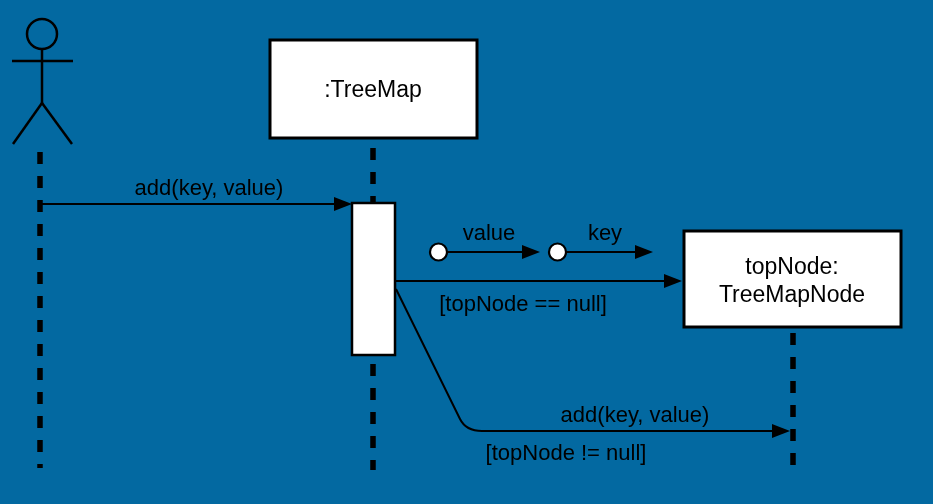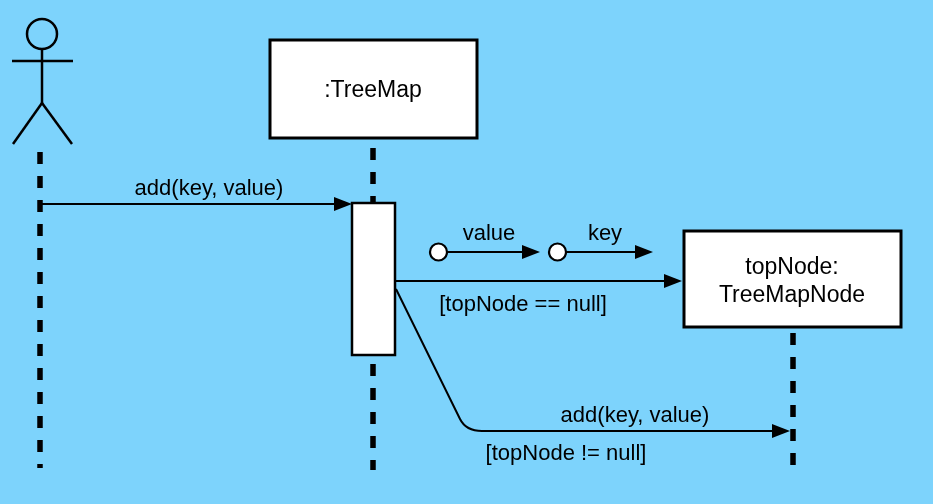--- a/index.html
+++ b/index.html
@@ -4,21 +4,21 @@
 <style>
   html, body {
     margin: 0;
     padding: 0;
     background: #ffffff;
   }
   #stage {
     position: relative;
     width: 933px;
     height: 504px;
-    background: #7dd3fc;
+    background: #0369a1;
     overflow: hidden;
   }
   svg {
     display: block;
     font-family: "Liberation Sans", sans-serif;
   }
   .box {
     stroke: #000000;
     stroke-width: 3;
     fill: #ffffff;

